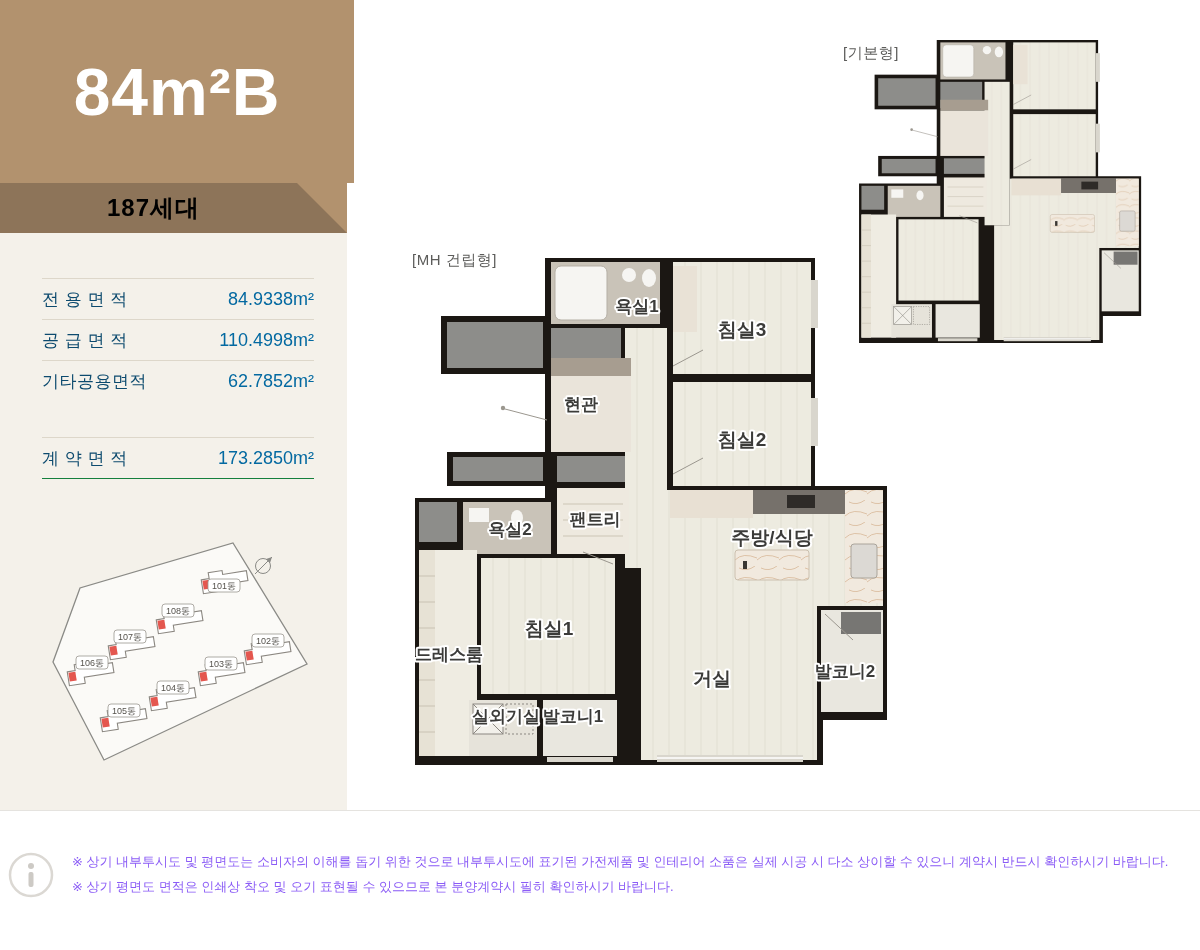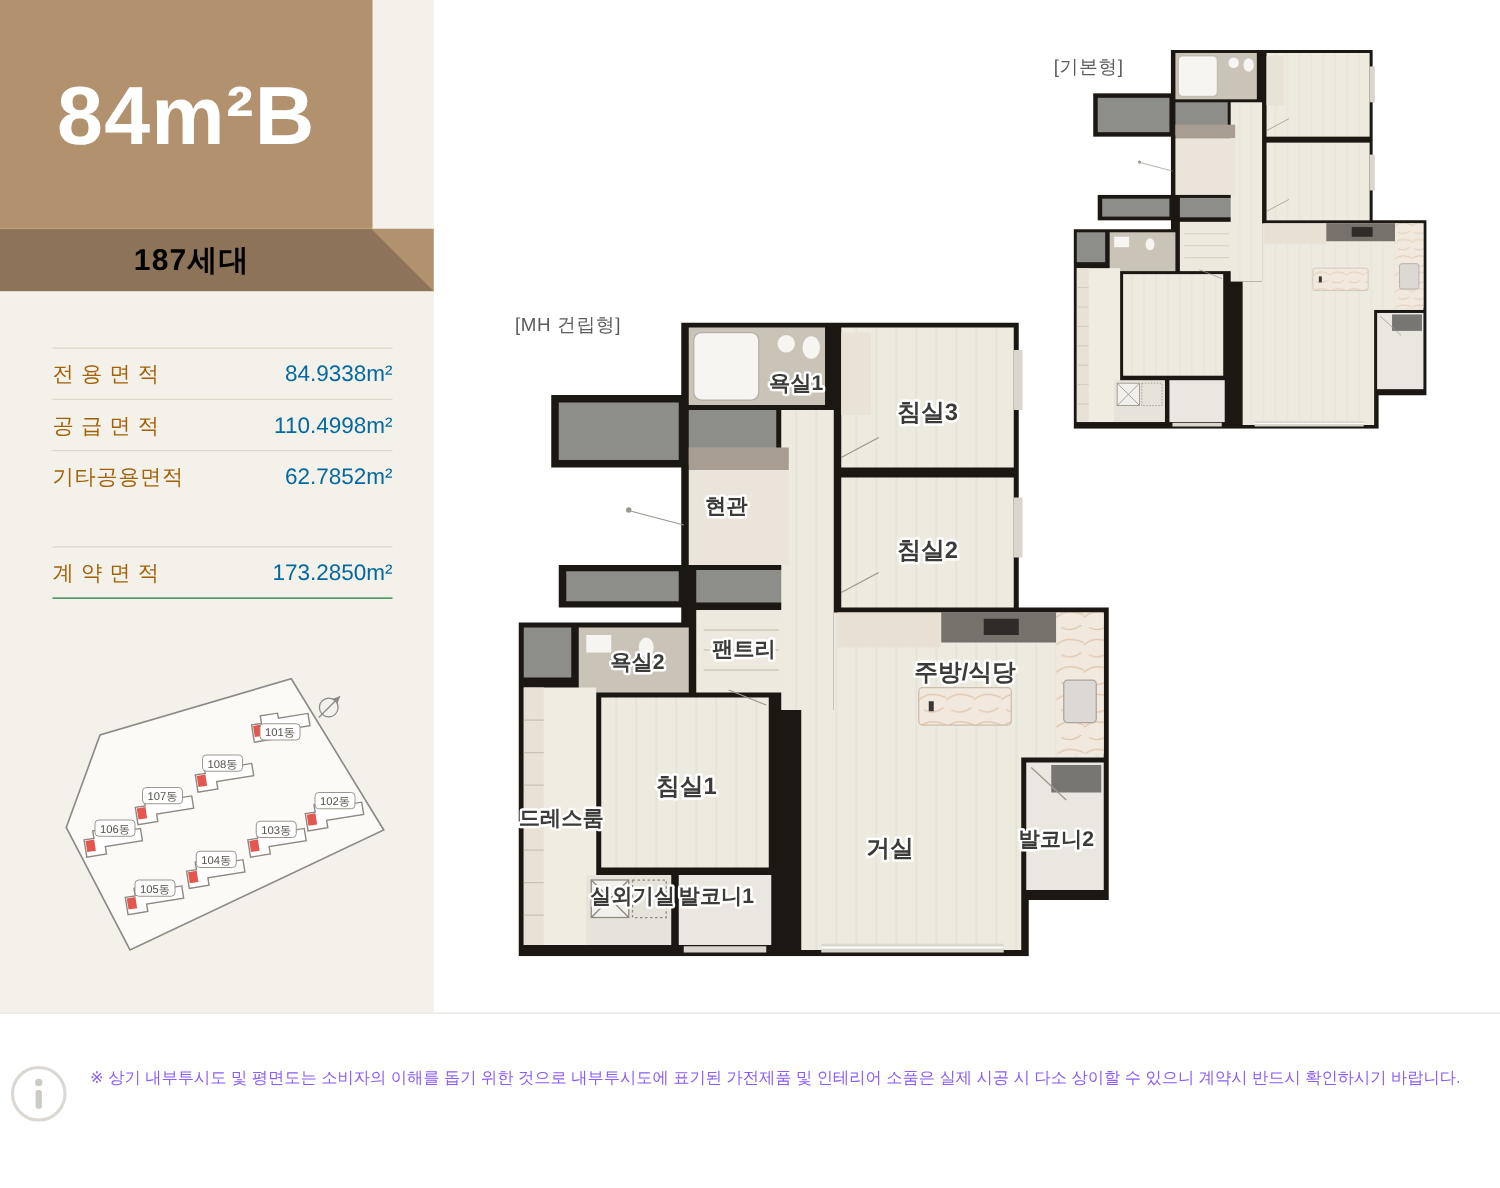--- a/index.html
+++ b/index.html
@@ -1,32 +1,32 @@
 <!DOCTYPE html>
 <html><head>
 <meta charset="utf-8">
 <style>
   html,body{margin:0;padding:0;background:#ffffff;}
   .page{position:relative;width:1200px;height:950px;background:#ffffff;overflow:hidden;
         font-family:"Liberation Sans","DejaVu Sans",sans-serif;}
   
   .sidebar{position:absolute;left:0;top:0;width:347px;height:810px;background:#f4f1ea;}
-  .sb-header{position:absolute;left:0;top:0;width:298px;height:183px;background:#b2926e;
+  .sb-header{position:absolute;left:0;top:0;width:354px;height:183px;background:#b2926e;
              display:flex;align-items:center;justify-content:center;}
   .sb-title{color:#ffffff;font-size:66px;font-weight:700;letter-spacing:1px;}
   .sb-ribbon{position:absolute;left:0;top:183px;width:347px;height:50px;background:#b2926e;}
   .sb-ribbon-inner{position:absolute;inset:0;background:#8d7459;
       clip-path:polygon(0 0, calc(100% - 50px) 0, 100% 100%, 0 100%);
       display:flex;align-items:center;justify-content:center;}
   .sb-ribbon-inner span{color:#000000;font-size:24px;font-weight:700;letter-spacing:1px;margin-right:40px;}
   .area-table{position:absolute;left:42px;top:278px;width:272px;}
   .area-row{display:flex;justify-content:space-between;align-items:center;height:40px;
             border-top:1px solid #ddd7ca;}
   .area-row:last-child{border-bottom:1px solid #15803d;margin-top:36px;}
-  .area-label{font-size:17px;color:#a16207;letter-spacing:0.5px;}
+  .area-label{font-size:17px;color:#0c4a6e;letter-spacing:0.5px;}
   .area-value{font-size:18px;color:#0369a1;}
   
   .plan-tag{position:absolute;font-size:15px;color:#5c5c5a;font-weight:500;letter-spacing:0.5px;}
   
   .room-label{font-family:"Liberation Sans",sans-serif;font-size:17px;font-weight:600;fill:#3b3b39;
               paint-order:stroke;stroke:#ffffff;stroke-width:4px;stroke-linejoin:round;text-anchor:middle;}
   .room-label.big{font-size:19px;}
   .bldg-label{font-family:"Liberation Sans",sans-serif;font-size:9px;fill:#55524c;text-anchor:middle;}
   
   .footer-divider{position:absolute;left:0;top:810px;width:1200px;height:1px;background:#e5e3df;}
@@ -247,15 +247,16 @@
   <div class="footer-divider"></div>
 
   <svg class="svg-abs" style="left:8px;top:852px" width="46" height="46" viewBox="0 0 46 46">
     <circle cx="23" cy="23" r="21" fill="none" stroke="#dbd8d3" stroke-width="2.5"></circle>
     <circle cx="23" cy="14" r="3" fill="#cdcac5"></circle>
     <rect x="20.5" y="20" width="5" height="15" rx="2" fill="#cdcac5"></rect>
   </svg>
 
   <div class="footer-notes">
     <div>※ 상기 내부투시도 및 평면도는 소비자의 이해를 돕기 위한 것으로 내부투시도에 표기된 가전제품 및 인테리어 소품은 실제 시공 시 다소 상이할 수 있으니 계약시 반드시 확인하시기 바랍니다.</div>
+    <div>※ 상기 평면도 면적은 인쇄상 착오 및 오기 표현될 수 있으므로 본 분양계약시 필히 확인하시기 바랍니다.</div>
   </div>
 
 </div>
 
 </body></html>

